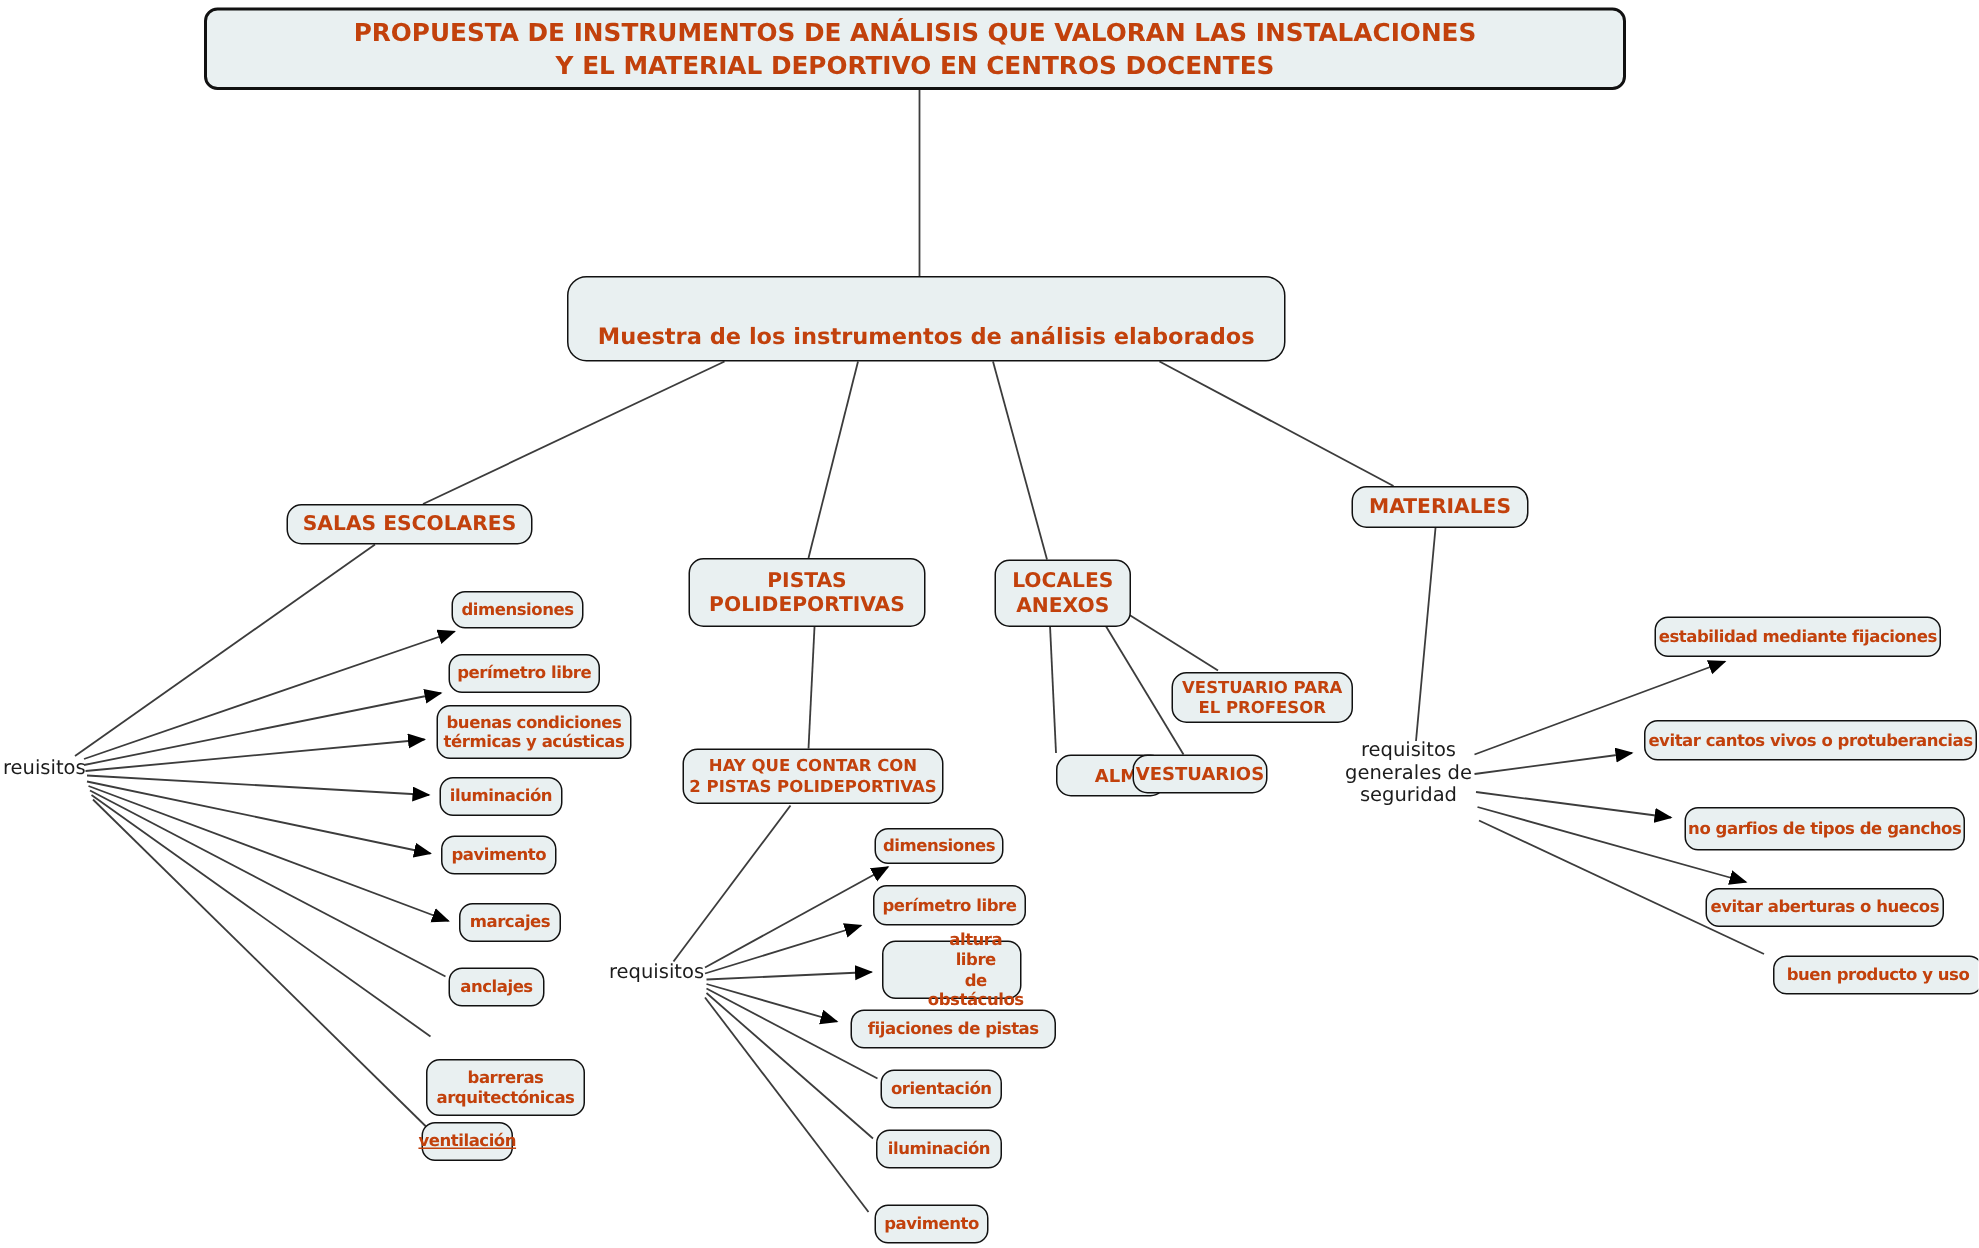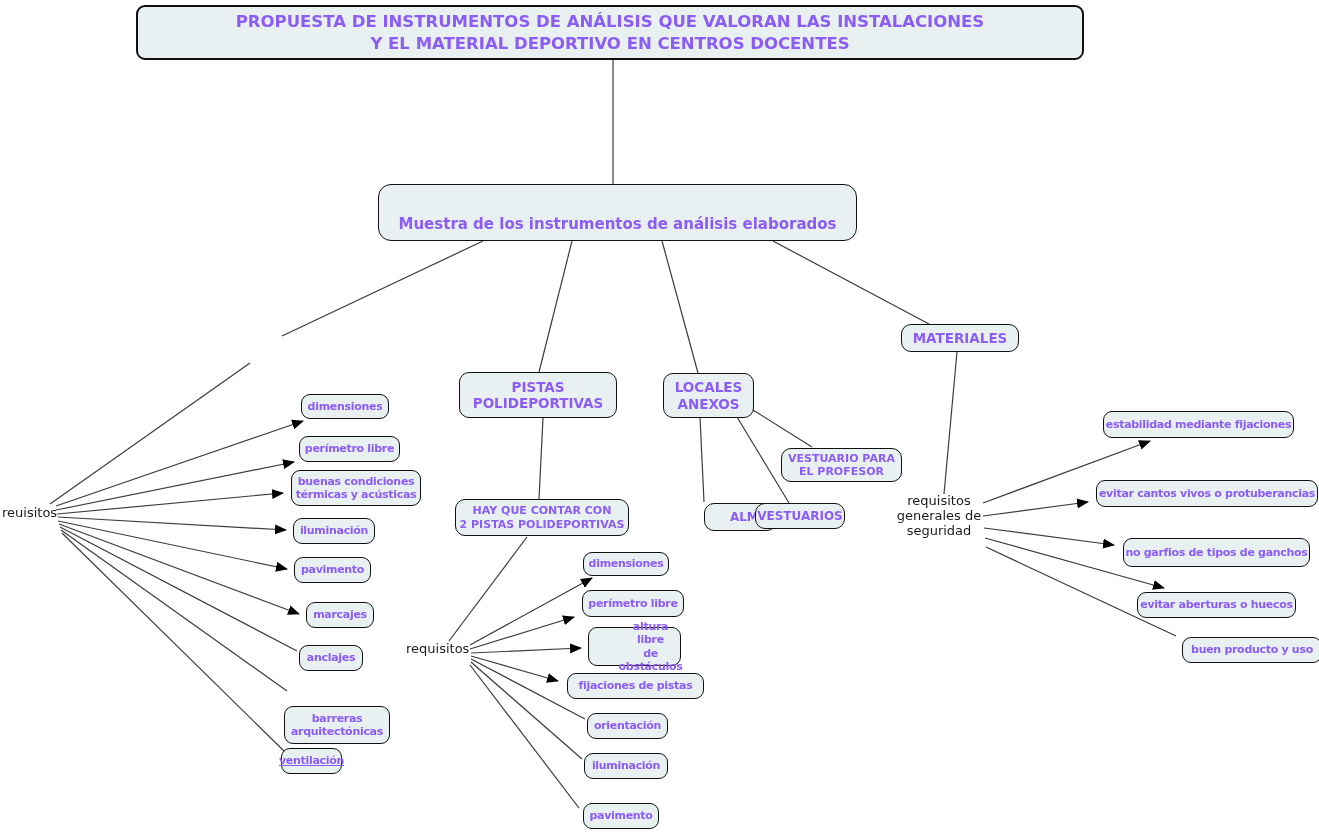--- a/index.html
+++ b/index.html
@@ -13,21 +13,21 @@
     position:relative;width:1319px;height:832px;background:var(--bg);
     font-family:"DejaVu Sans","Liberation Sans",sans-serif;overflow:hidden;
   }
   #edges{position:absolute;left:0;top:0;width:1319px;height:832px;}
   .node{
     position:absolute;box-sizing:border-box;
     background:var(--node-fill);
     border:1px solid var(--node-border);
     border-radius:10px;
     display:flex;align-items:center;justify-content:center;
-    text-align:center;font-weight:bold;color:#8b5cf6;
+    text-align:center;font-weight:bold;color:#c2410c;
     line-height:1.22;white-space:nowrap;
   }
   .ml{white-space:pre-line;}
   .title{font-size:16.5px;border-width:2px;border-radius:9px;line-height:1.3;}
   .root{font-size:15px;align-items:flex-end;padding-bottom:7px;border-radius:13px;}
   .branch{font-size:13.5px;}
   .subhead{font-size:11px;}
   .sub{font-size:12px;}
   .child{font-size:11px;letter-spacing:-0.3px;border-radius:9px;}
   .linklabel{
@@ -90,20 +90,21 @@
       <line x1="985" y1="538" x2="1164" y2="588" marker-end="url(#arw)"></line>
       <line x1="986" y1="547" x2="1176" y2="636"></line>
     </g>
   </svg>
 
   <div class="node title ml" style="left:136px;top:5px;width:948px;height:55px;">PROPUESTA DE INSTRUMENTOS DE ANÁLISIS QUE VALORAN LAS INSTALACIONES
 Y EL MATERIAL DEPORTIVO EN CENTROS DOCENTES</div>
 
   <div class="node root" style="left:378px;top:184px;width:479px;height:57px;">Muestra de los instrumentos de análisis elaborados</div>
 
+  <div class="node branch" style="left:191px;top:336px;width:164px;height:27px;">SALAS ESCOLARES</div>
 
   <div class="node branch ml" style="left:459px;top:372px;width:158px;height:46px;">PISTAS
 POLIDEPORTIVAS</div>
 
   <div class="node branch ml" style="left:663px;top:373px;width:91px;height:45px;">LOCALES
 ANEXOS</div>
 
   <div class="node branch" style="left:901px;top:324px;width:118px;height:28px;">MATERIALES</div>
 
   <div class="linklabel" style="left:2px;top:506px;width:54px;">reuisitos</div>

